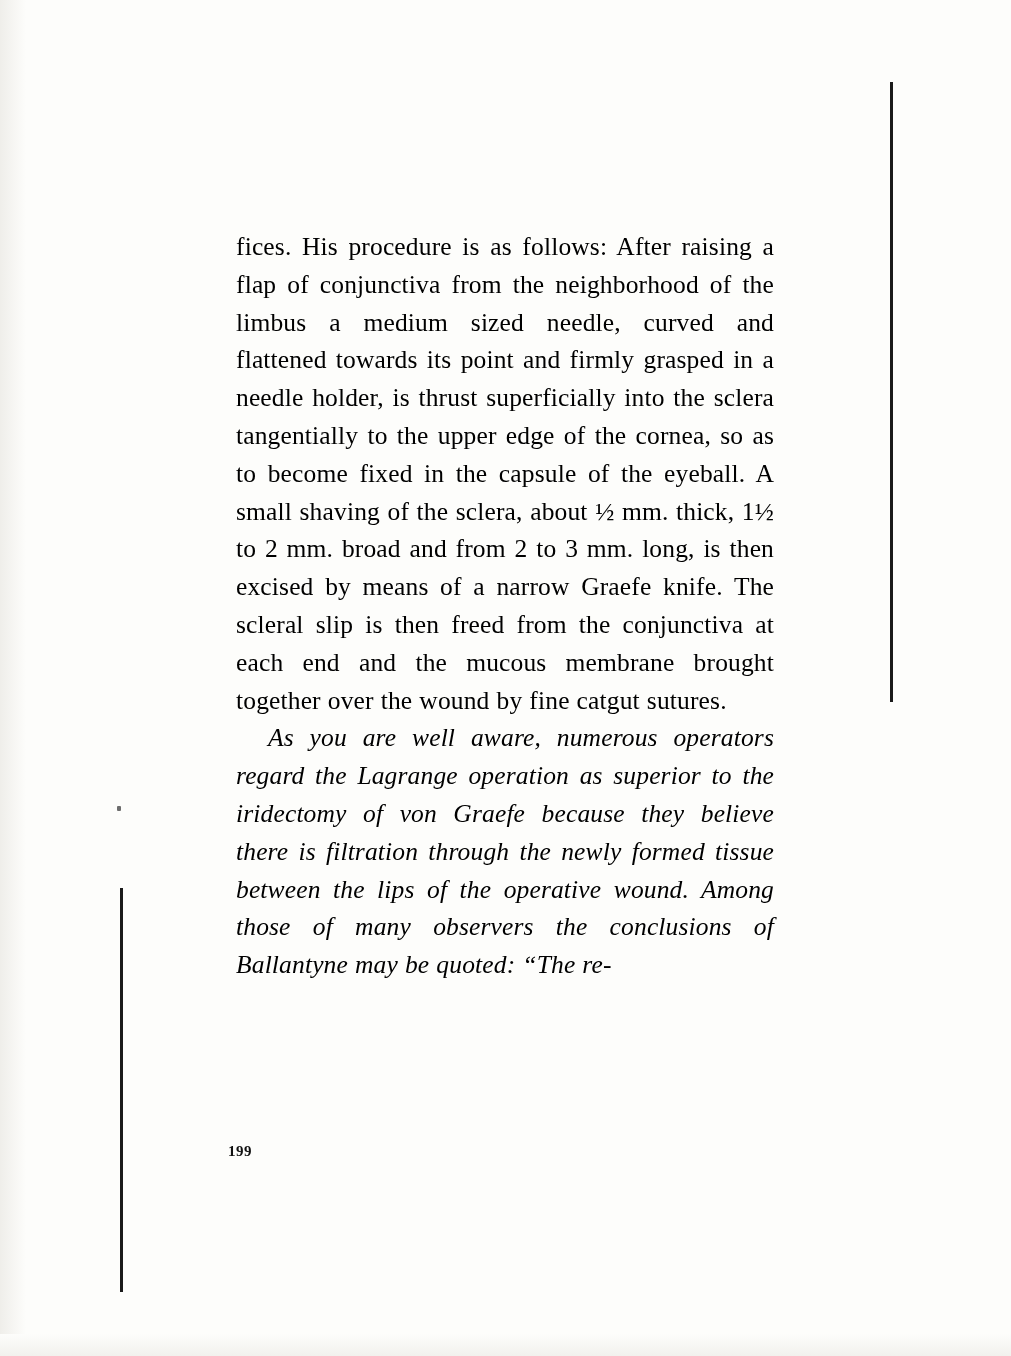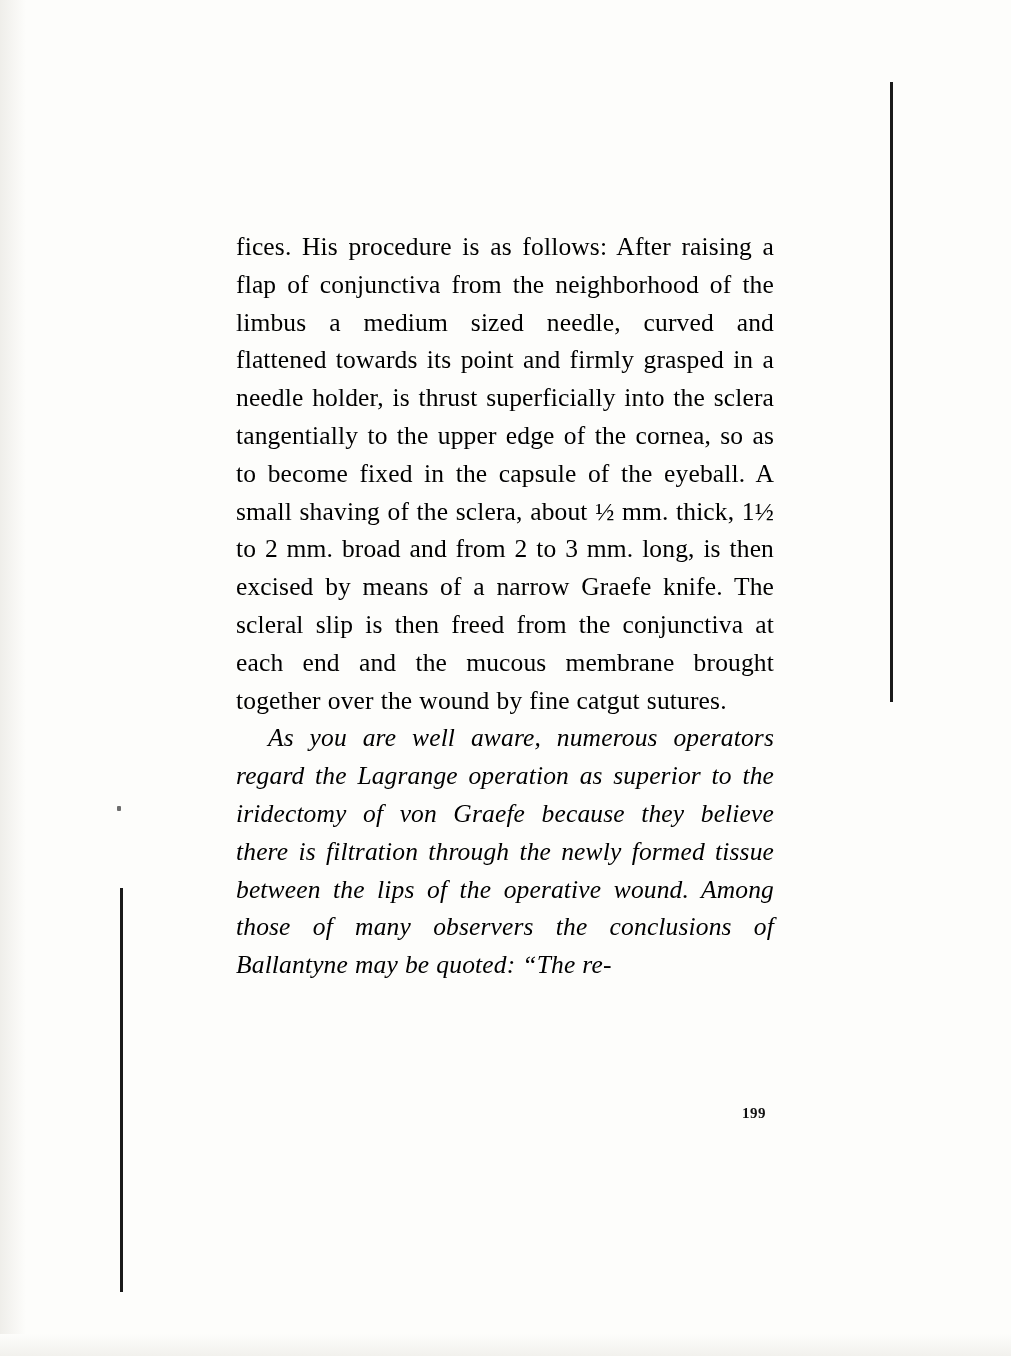--- a/index.html
+++ b/index.html
@@ -89,23 +89,23 @@
   }
   .para + .para {
     text-indent: 32px;
     font-style: italic;
   }
 
   
   #page-folio {
     position: absolute;
     left: 228px;
-    top: 1105px;
+    top: 1143px;
     width: 538px;
-    text-align: right;
+    text-align: left;
     font-family: "Liberation Serif", serif;
     font-size: 15px;
     font-weight: bold;
     letter-spacing: 0.5px;
     color: #111111;
   }
 </style>
 </head>
 <body>
 

